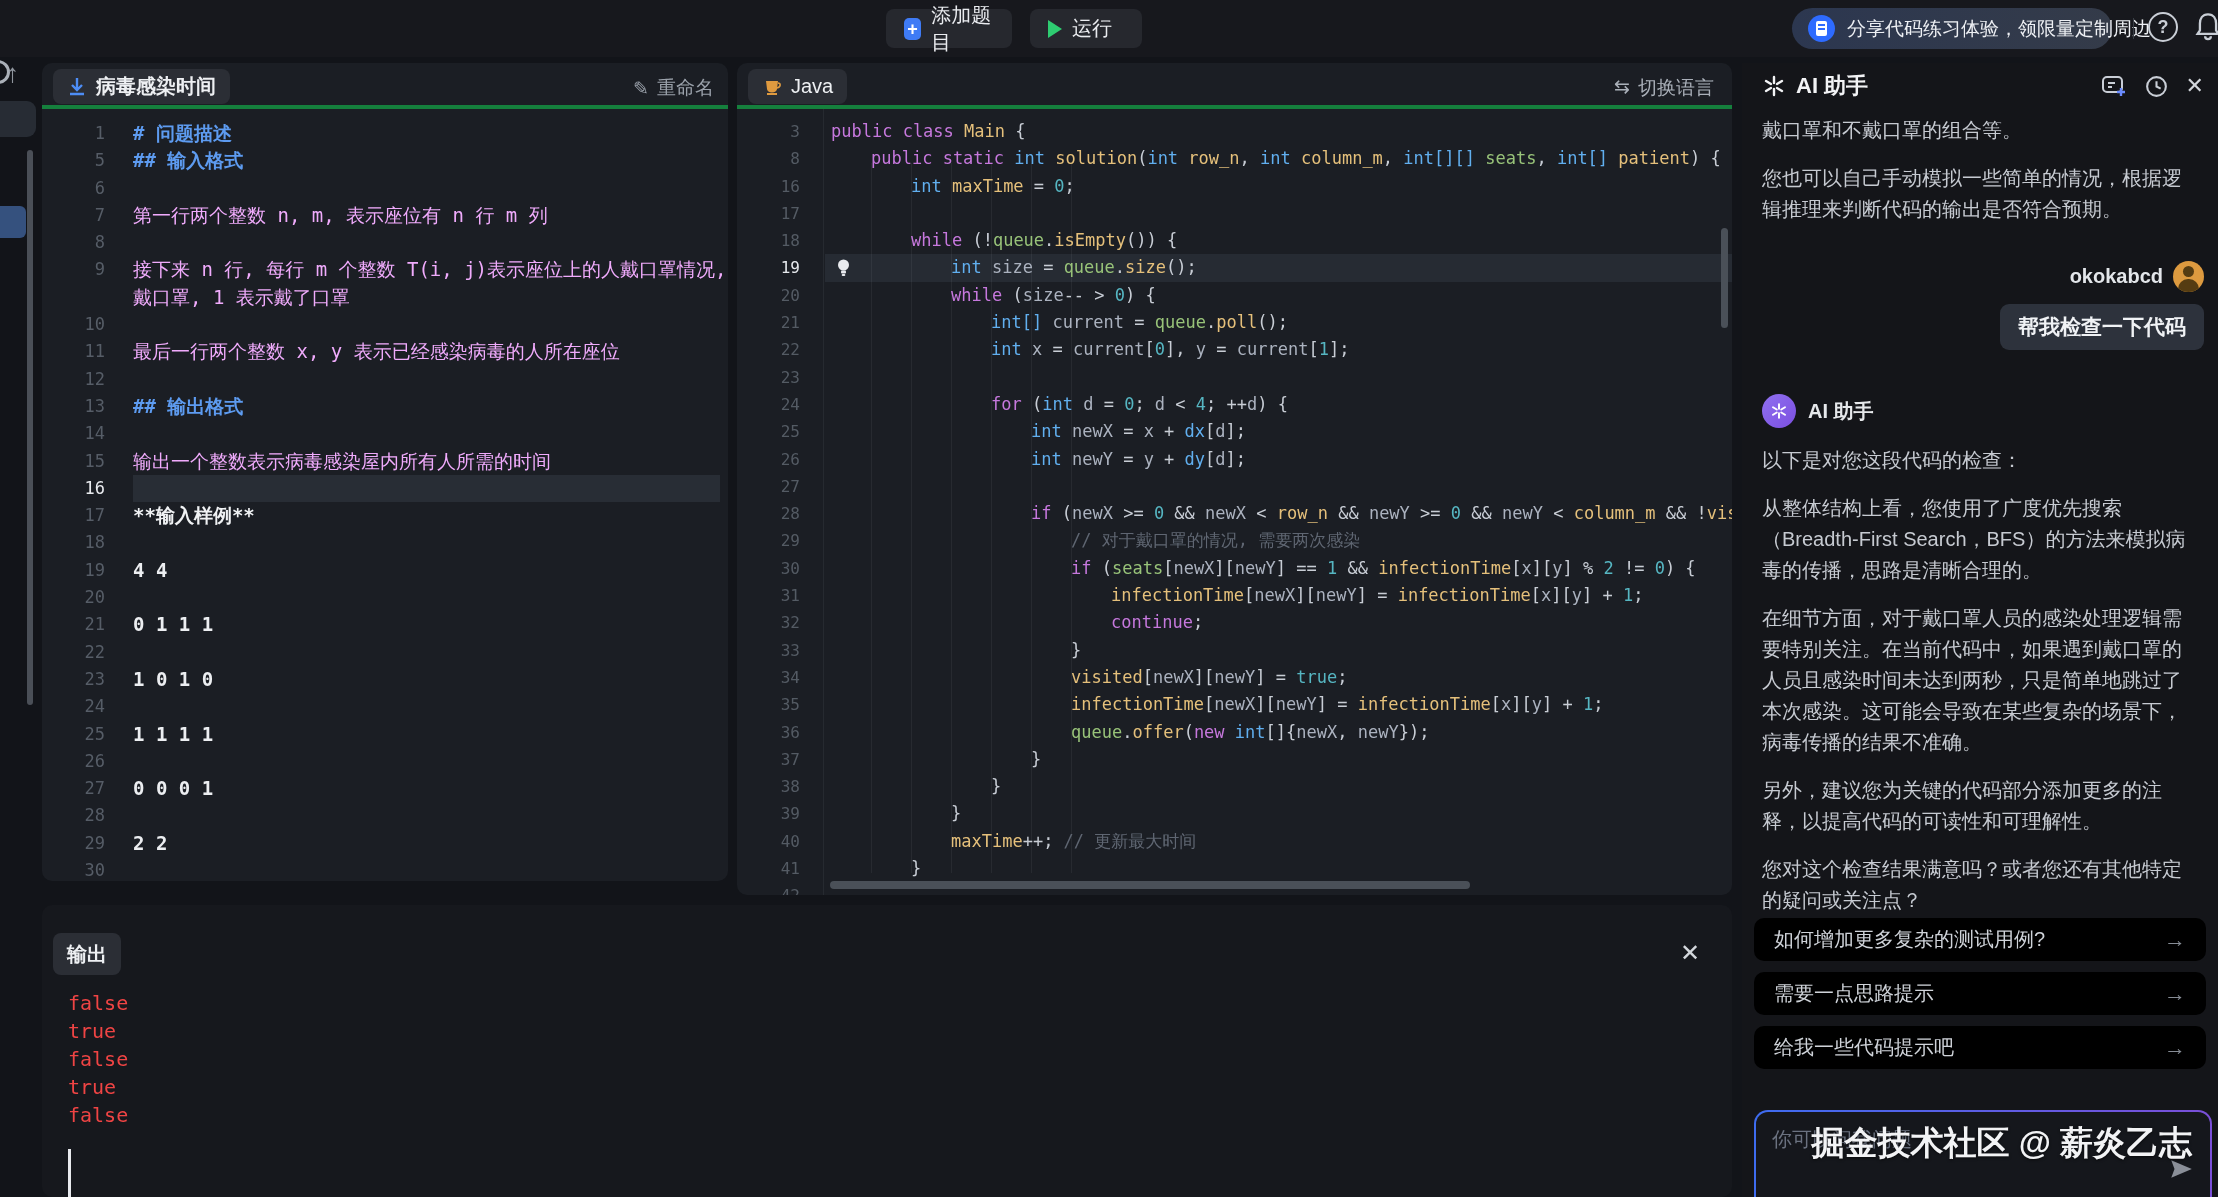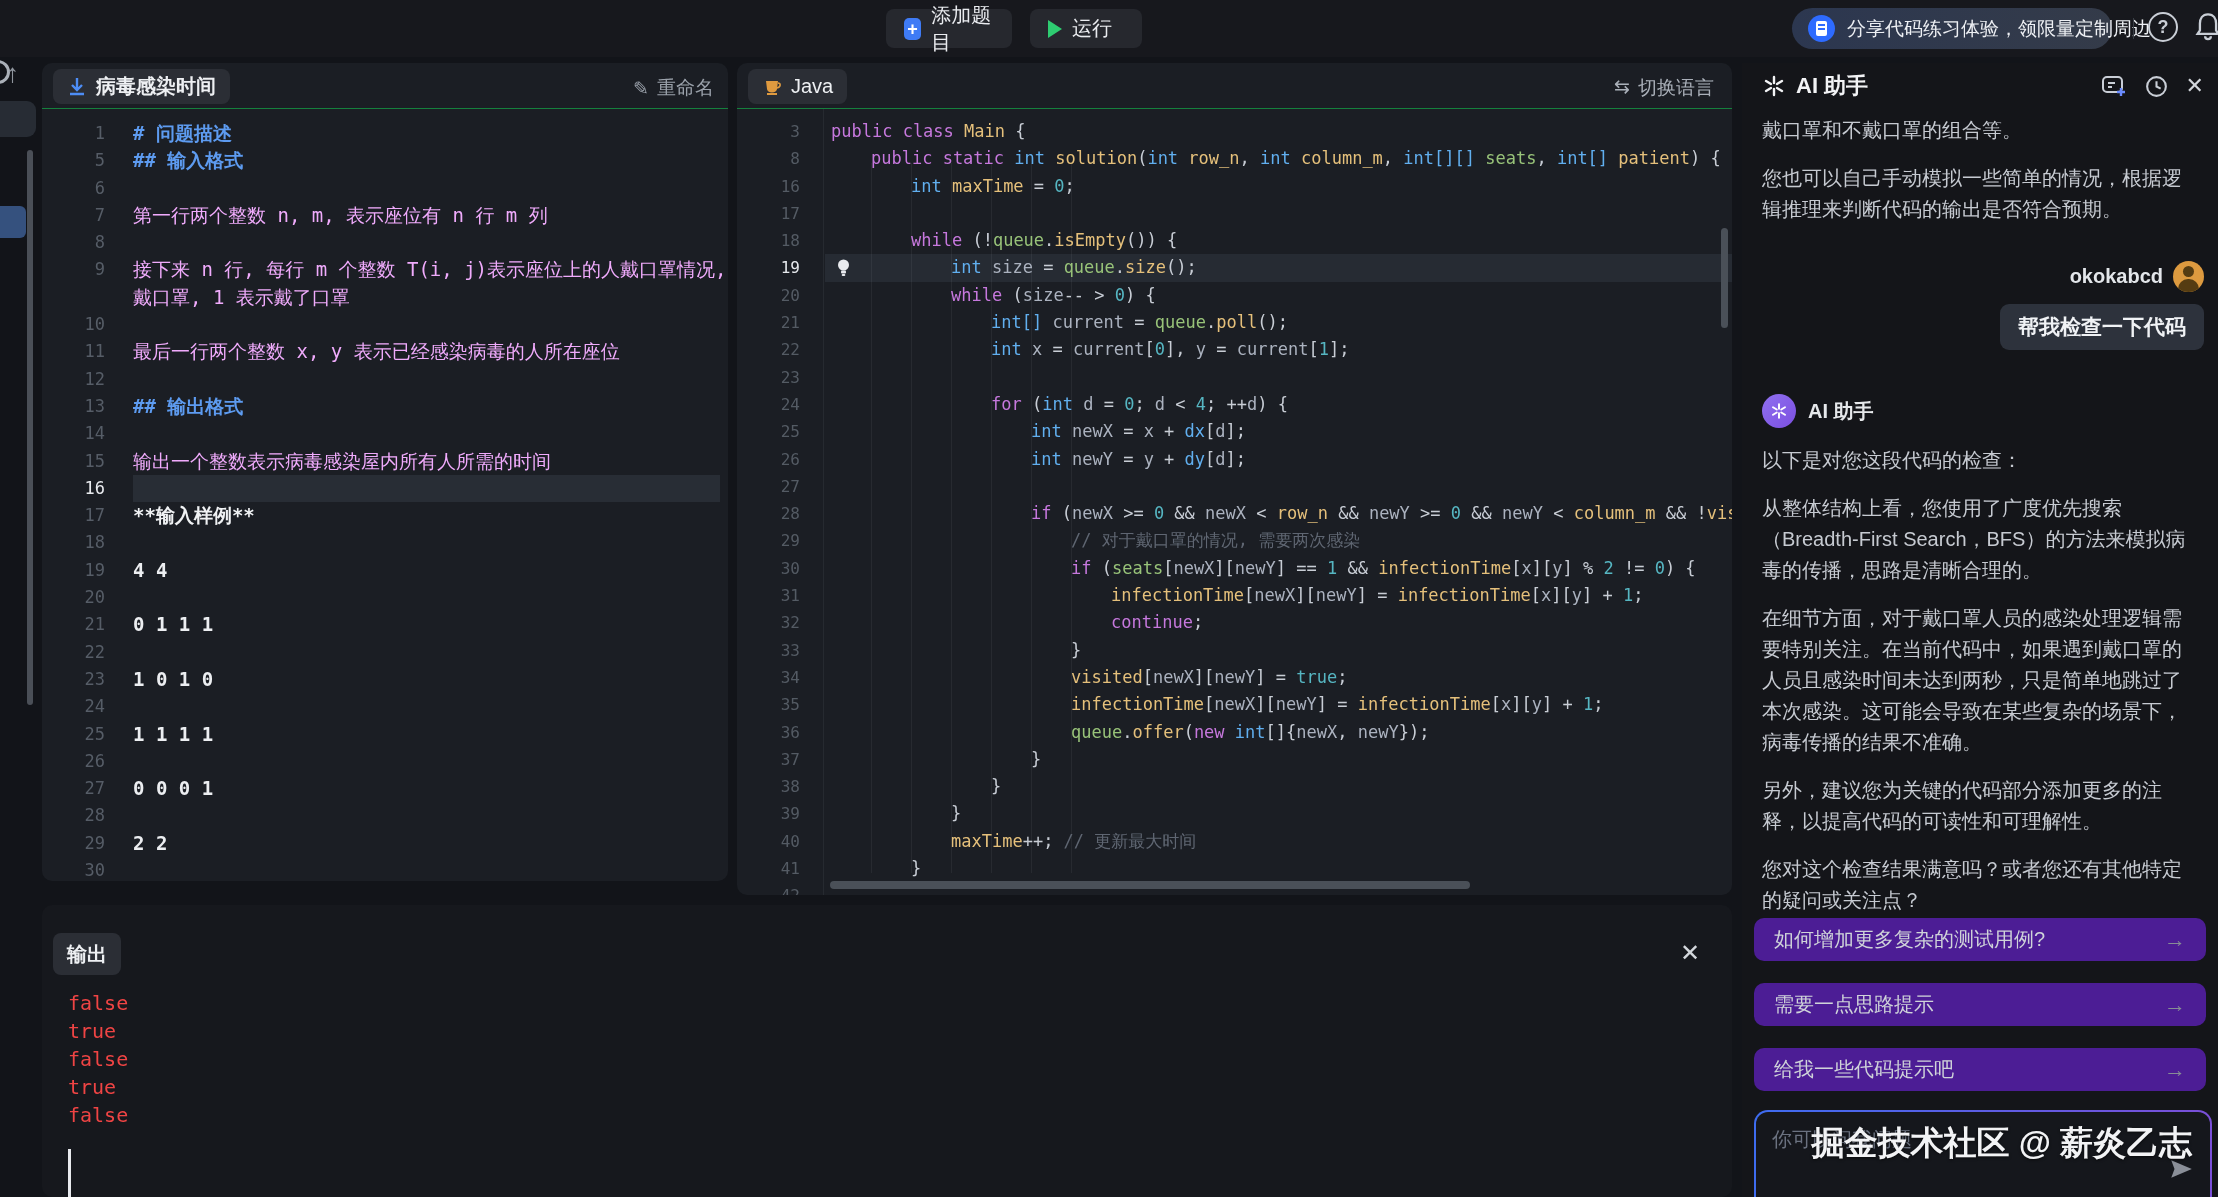--- a/index.html
+++ b/index.html
@@ -29,21 +29,21 @@
 
   
   .rail-up { position:absolute; left:6px; top:58px; color:#8f959d; font-size:26px; }
   .rail-circ { position:absolute; left:-14px; top:60px; width:24px; height:24px; border:3px solid #aab0b8; border-radius:50%; }
   .rail-tab { position:absolute; left:-18px; top:101px; width:54px; height:36px; background:#272c34; border-radius:9px; }
   .rail-active { position:absolute; left:-10px; top:206px; width:36px; height:32px; background:#35517e; border-radius:6px; }
   .rail-scroll { position:absolute; left:27px; top:150px; width:6px; height:555px; background:#4a4f57; border-radius:3px; }
 
   
   .panel { position:absolute; background:#1b1e24; border-radius:10px; overflow:hidden; }
-  .phead { height:46px; border-bottom:1px solid #15803d; position:relative; }
+  .phead { height:46px; border-bottom:4px solid #15803d; position:relative; }
   .ptab  { position:absolute; left:11px; top:6px; height:35px; background:#2b2e35; border-radius:8px;
            display:flex; align-items:center; gap:9px; padding:0 14px; font-size:20px; color:#eef0f3; cursor:pointer; }
 
   
   #problem { left:42px; top:63px; width:686px; height:818px; }
   .rename { position:absolute; right:14px; top:12px; display:flex; gap:8px; align-items:center;
             color:#9aa1aa; font-size:19px; cursor:pointer; }
   .plines { padding-top:11px; }
   .prow { display:flex; height:27.3px; line-height:27.3px; }
   .pnum { width:63px; text-align:right; color:#565d67; font-family:"DejaVu Sans Mono",monospace; font-size:17px; flex:none; }
@@ -98,21 +98,21 @@
   .ububble { background:#2d323c; border-radius:9px; padding:9px 18px; font-size:21px; font-weight:bold; color:#f0f2f5; }
   .ai-row { display:flex; align-items:center; gap:12px; margin:44px 20px 0; }
   .avatar-ai { width:34px; height:34px; border-radius:50%; background:linear-gradient(135deg,#9070f0,#7b4fe0);
                display:flex; align-items:center; justify-content:center; flex:none; }
   .ai-name { font-size:20px; font-weight:bold; color:#e6e8eb; }
   .msg-actions { display:flex; gap:14px; align-items:center; margin:14px 20px 0; }
   .msg-actions .act { width:32px; height:30px; display:flex; align-items:center; justify-content:center;
                       background:#1e2026; border-radius:7px; cursor:pointer; }
   .act-sep { width:1px; height:20px; background:#31343b; }
   .chips { position:absolute; left:12px; right:12px; top:855px; }
-  .chip { height:43px; margin-bottom:22px; background:#4c1d95; border-radius:10px; display:flex;
+  .chip { height:43px; margin-bottom:11px; background:#000000; border-radius:10px; display:flex;
           align-items:center; padding:0 20px; cursor:pointer; }
   .chip .txt { font-size:20px; color:#cfd3d9; }
   .chip .arr { margin-left:auto; color:#868c95; font-size:22px; }
   .inputbox { position:absolute; left:12px; right:6px; top:1047px; height:110px; border-radius:14px;
               border:2px solid transparent;
               background:linear-gradient(#15171c,#15171c) padding-box,
                          linear-gradient(90deg,#3e6cf0,#7a4fd8) border-box; }
   .inputbox input { width:70%; background:transparent; border:none; outline:none; color:#cfd3da;
                     font-size:20px; margin:16px 0 0 16px; font-family:"Liberation Sans",sans-serif; }
   .inputbox input::placeholder { color:#6b7280; }

